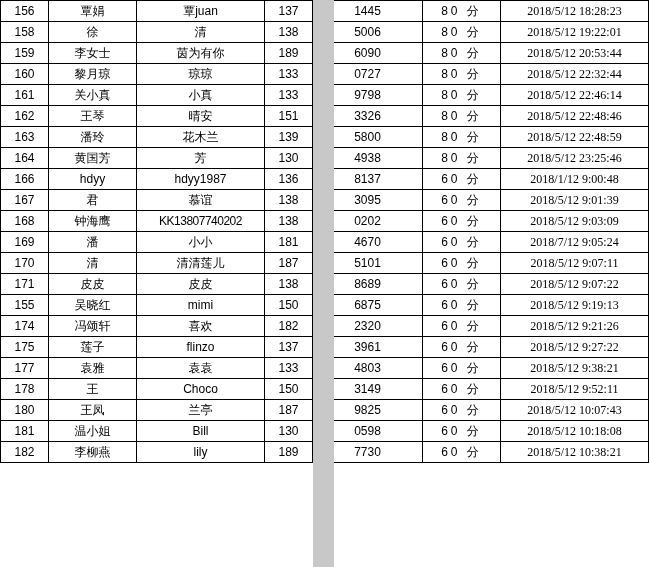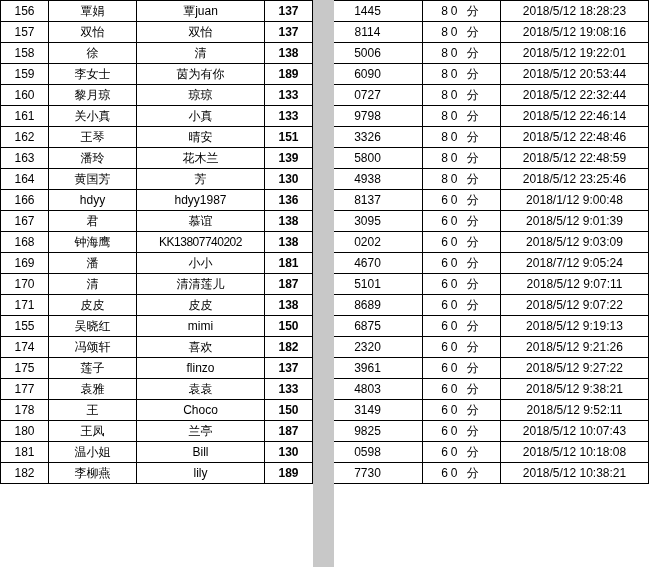--- a/index.html
+++ b/index.html
@@ -42,24 +42,24 @@
   col.c-name { width: 88px; }
   col.c-nick { width: 128px; }
   col.c-num { width: 48px; }
   col.c-score { width: 110px; }
   col.c-unit { width: 78px; }
   col.c-time { width: 148px; }
 
   td.cell-id { font-size: 12px; }
   td.cell-name { font-size: 12px; }
   td.cell-nick { font-size: 12px; }
-  td.cell-num { font-size: 12px; text-align: center; font-weight: bold; }
+  td.cell-num { font-size: 12px; text-align: center; }
   td.cell-score { font-size: 12px; text-align: left; padding-left: 22px; }
   td.cell-unit { font-size: 12px; letter-spacing: 3px; }
-  td.cell-time { font-size: 12px; }
+  td.cell-time { font-size: 12px; font-family: Liberation Serif, serif; }
 
   
   .grey-band {
     position: absolute;
     top: 0;
     left: 313px;
     width: 21px;
     height: 567px;
     background: #c8c8c8;
     pointer-events: none;
@@ -84,29 +84,20 @@
         <tr>
           <td class="cell-id">156</td>
           <td class="cell-name">覃娟</td>
           <td class="cell-nick">覃juan</td>
           <td class="cell-num">137</td>
           <td class="cell-score">1445</td>
           <td class="cell-unit">80  分</td>
           <td class="cell-time">2018/5/12 18:28:23</td>
         </tr>
         <tr>
-          <td class="cell-id">157</td>
-          <td class="cell-name">双怡</td>
-          <td class="cell-nick">双怡</td>
-          <td class="cell-num">137</td>
-          <td class="cell-score">8114</td>
-          <td class="cell-unit">80  分</td>
-          <td class="cell-time">2018/5/12 19:08:16</td>
-        </tr>
-        <tr>
           <td class="cell-id">158</td>
           <td class="cell-name">徐</td>
           <td class="cell-nick">清</td>
           <td class="cell-num">138</td>
           <td class="cell-score">5006</td>
           <td class="cell-unit">80  分</td>
           <td class="cell-time">2018/5/12 19:22:01</td>
         </tr>
         <tr>
           <td class="cell-id">159</td>

